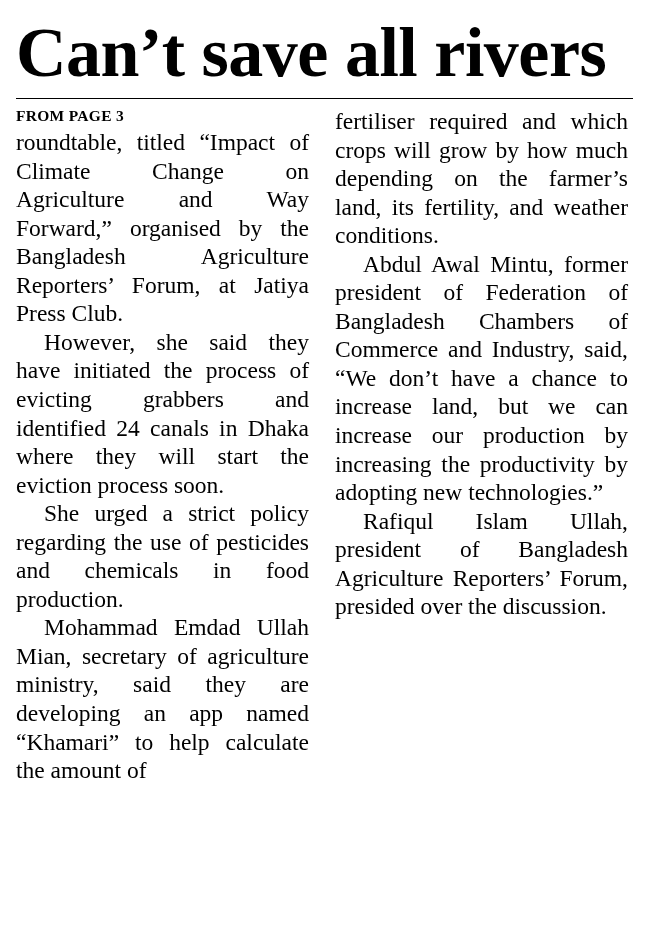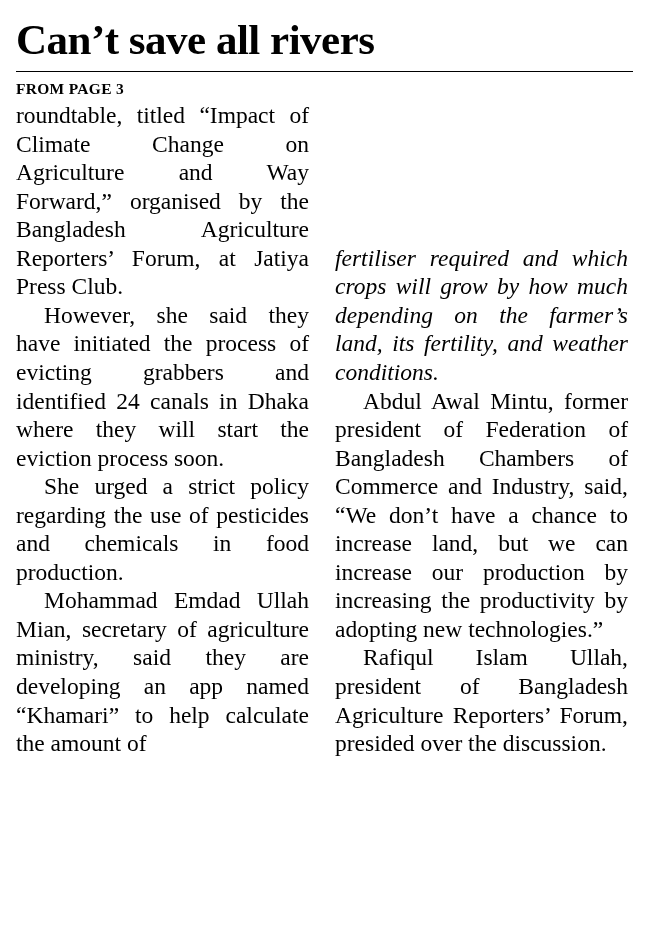--- a/index.html
+++ b/index.html
@@ -16,36 +16,36 @@
   }
   .page {
     position: relative;
     width: 649px;
     height: 944px;
     box-sizing: border-box;
     padding: 18px 16px 0 16px;
   }
   .headline {
     font-family: "Liberation Serif", serif;
-    font-size: 43px;
+    font-size: 70px;
     font-weight: 700;
     line-height: 1.0;
     letter-spacing: -0.5px;
     margin: 0 0 10px 0;
     white-space: nowrap;
   }
   .rule {
     border: 0;
     border-top: 1px solid #000;
     margin: 2px 0 8px 0;
   }
   .columns {
     display: flex;
     gap: 26px;
-    align-items: flex-end;
+    align-items: flex-start;
   }
   .col {
     width: 293px;
   }
   .kicker {
     font-family: "Liberation Serif", serif;
     font-size: 15.5px;
     font-weight: 700;
     letter-spacing: 0.3px;
     margin: 0 0 4px 0;
@@ -57,21 +57,20 @@
     line-height: 1.215;
     text-align: justify;
     text-justify: inter-word;
     hyphens: none;
   }
   p.body.indent {
     text-indent: 28px;
   }
   .col-right p.body:first-child {
     text-indent: 0;
-    font-style: italic;
   }
 </style>
 </head>
 <body>
 
 <div class="page">
 
   <h1 class="headline">Can’t save all rivers</h1>
 
   <hr class="rule">

